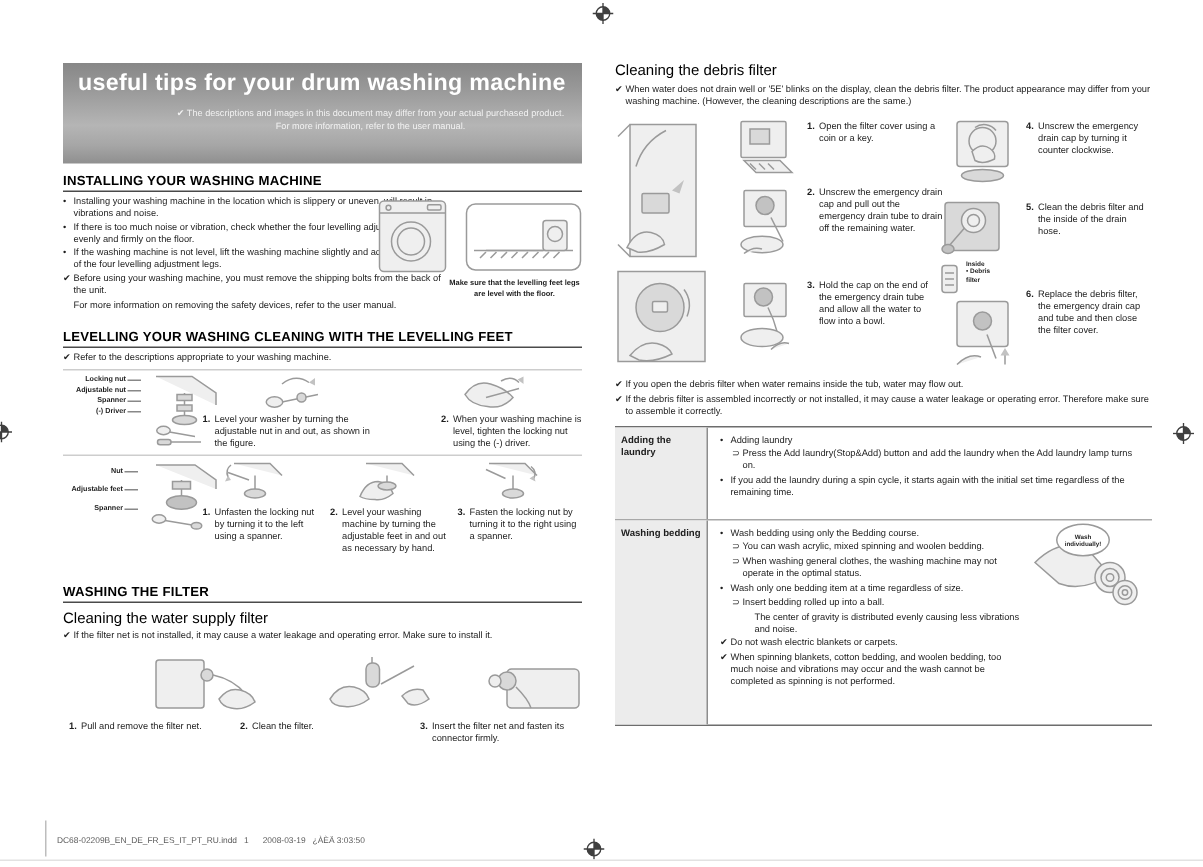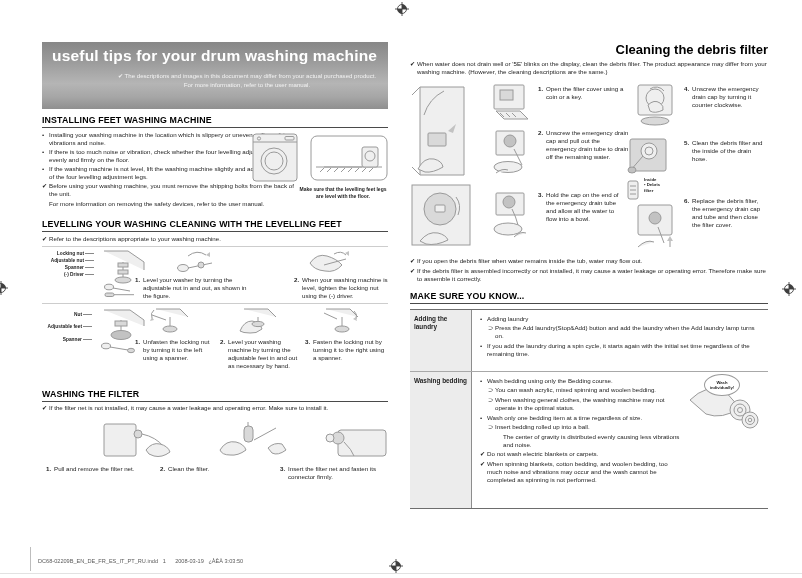--- a/index.html
+++ b/index.html
@@ -17,21 +17,21 @@
     height:67px; margin-bottom:6px; padding:5px 8px 0 10px;
     background:linear-gradient(180deg,#878787 0%,#9a9a9a 28%,#b5b5b5 62%,#a6a6a6 82%,#8f8f8f 100%);
   }
   .hero-title { color:#ffffff; font-weight:bold; font-size:15.5px; letter-spacing:.2px; }
   .hero-note  { color:#f2f2f2; font-size:6.1px; line-height:1.45; margin-top:7px;
                 padding-left:62px; text-align:center; }
 
   
   .h1 { font-size:8.8px; font-weight:bold; letter-spacing:.15px; color:#000;
         border-bottom:1.6px solid #4a4a4a; padding-bottom:2px; }
-  .h2 { font-size:13px; font-weight:bold; color:#000;text-align:right; }
+  .h2 { font-size:10px; font-weight:normal; color:#000; }
 
   
   .li { display:flex; font-size:6.2px; line-height:1.3; }
   .li .m { flex:none; width:7px; }
   .li .t { flex:1; }
   .ind1 { padding-left:8px; }
   .ind2 { padding-left:16px; }
 
   .step { display:flex; font-size:6.2px; line-height:1.3; }
   .step .n { flex:none; width:8px; font-weight:bold; }
@@ -127,21 +127,21 @@
       <path d="M7 11.5 A4.5 4.5 0 0 1 2.5 7 L7 7 Z"></path>
   </svg>
 
   <div class="col-left">
 
     <div class="hero">
       <div class="hero-title">useful tips for your drum washing machine</div>
       <div class="hero-note">✔ The descriptions and images in this document may differ from your actual purchased product. For more information, refer to the user manual.</div>
     </div>
 
-    <div class="h1">INSTALLING FEET WASHING MACHINE</div>
+    <div class="h1">INSTALLING YOUR WASHING MACHINE</div>
     <div class="inst-body">
       <div class="inst-bullets">
         <div class="li">
             <span class="m">•</span>
             <span class="t">Installing your washing machine in the location which is slippery or uneven, will result in vibrations and noise.</span>
           </div>
         <div class="li">
             <span class="m">•</span>
             <span class="t">If there is too much noise or vibration, check whether the four levelling adjustment legs are evenly and firmly on the floor.</span>
           </div>
@@ -292,20 +292,21 @@
         <path d="M36 4 q4 3 2 8"></path>
           <path class="fillH noStroke" d="M38 10 l1 4 l-4 -2 z"></path>
       </svg>
       <div class="step abs" style="left:263px;top:34px;width:84px">
         <span class="n">3.</span>
         <span class="t">Fasten the locking nut by turning it to the right using a spanner.</span>
       </div>
     </div>
 
     <div class="h1" style="margin-top:5px">WASHING THE FILTER</div>
+    <div class="h2" style="margin-top:5px">Cleaning the water supply filter</div>
     <div class="li" style="margin-top:2px">
       <span class="m">✔</span>
       <span class="t">If the filter net is not installed, it may cause a water leakage and operating error. Make sure to install it.</span>
     </div>
     <div class="filter-figs">
       <svg class="art abs" style="left:58px;top:2px" width="80" height="40" viewBox="0 0 80 40">
         <rect class="fillL" x="4" y="4" width="32" height="32" rx="2"></rect>
         <circle class="fillM" cx="38" cy="14" r="4"></circle>
         <path d="M42 14 q14 3 22 13"></path>
         <path class="fillL" d="M46 30 q6 -8 14 -6 q8 2 10 8 q-8 6 -16 4 q-6 -1 -8 -6 z"></path>
@@ -452,21 +453,20 @@
       <div class="li">
         <span class="m">✔</span>
         <span class="t">If you open the debris filter when water remains inside the tub, water may flow out.</span>
       </div>
       <div class="li">
         <span class="m">✔</span>
         <span class="t">If the debris filter is assembled incorrectly or not installed, it may cause a water leakage or operating error. Therefore make sure to assemble it correctly.</span>
       </div>
     </div>
 
-    <div class="h1" style="margin-top:8px">MAKE SURE YOU KNOW...</div>
 
     <div class="know-table">
       <div class="krow" style="min-height:62px">
         <div class="klabel">Adding the laundry</div>
         <div class="kbody">
           <div class="li">
               <span class="m">•</span>
               <span class="t">Adding laundry</span>
             </div>
           <div class="li ind1">

